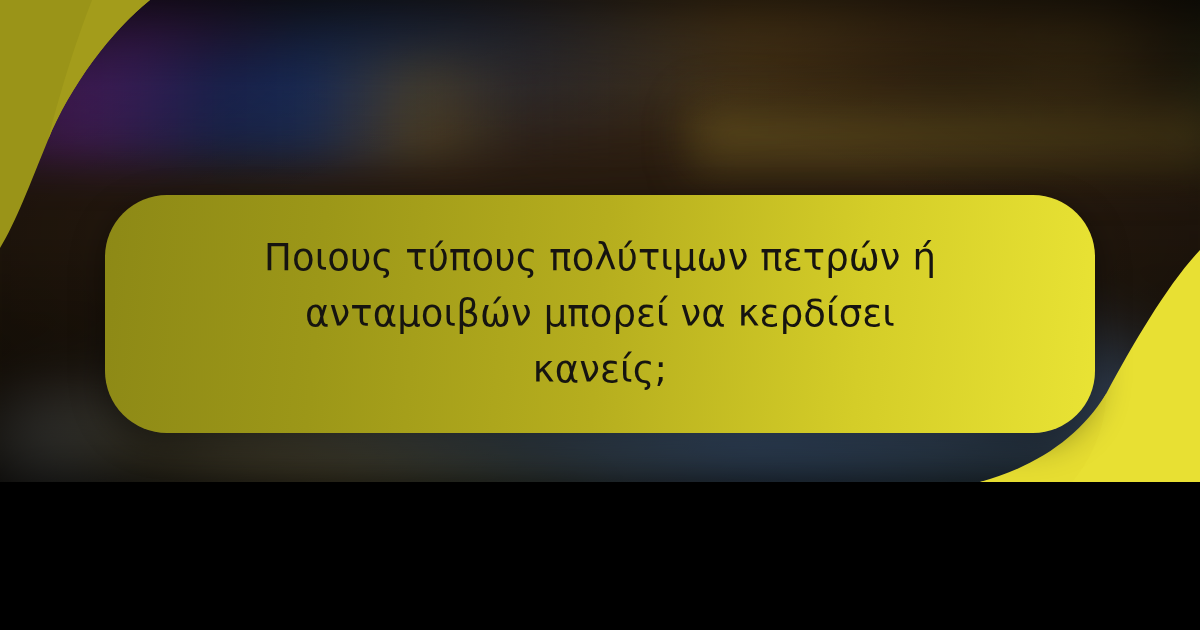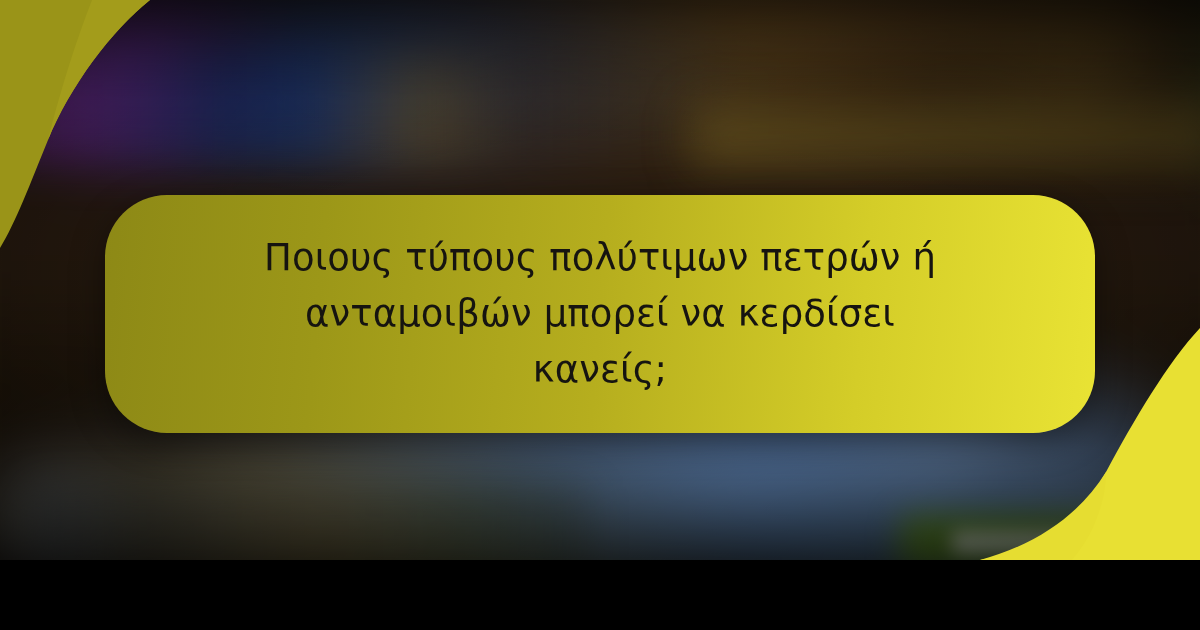--- a/index.html
+++ b/index.html
@@ -4,21 +4,21 @@
 <style>
   html, body {
     margin: 0;
     padding: 0;
     background: #000;
   }
 
   #stage {
     position: relative;
     width: 1200px;
-    height: 560px;
+    height: 482px;
     overflow: hidden;
     background: #bef264;
     font-family: "DejaVu Sans", sans-serif;
   }
 
   
   .bg-layer {
     position: absolute;
     inset: 0;
     overflow: hidden;

